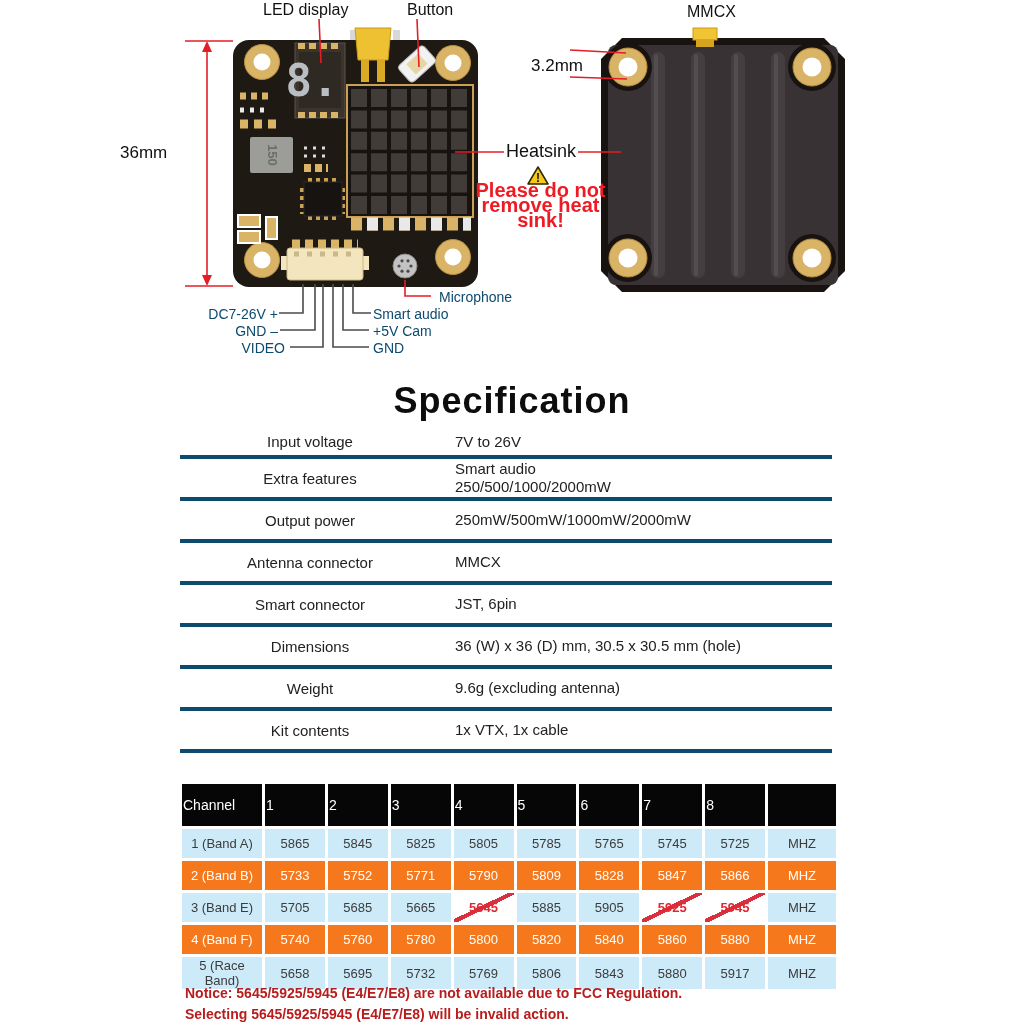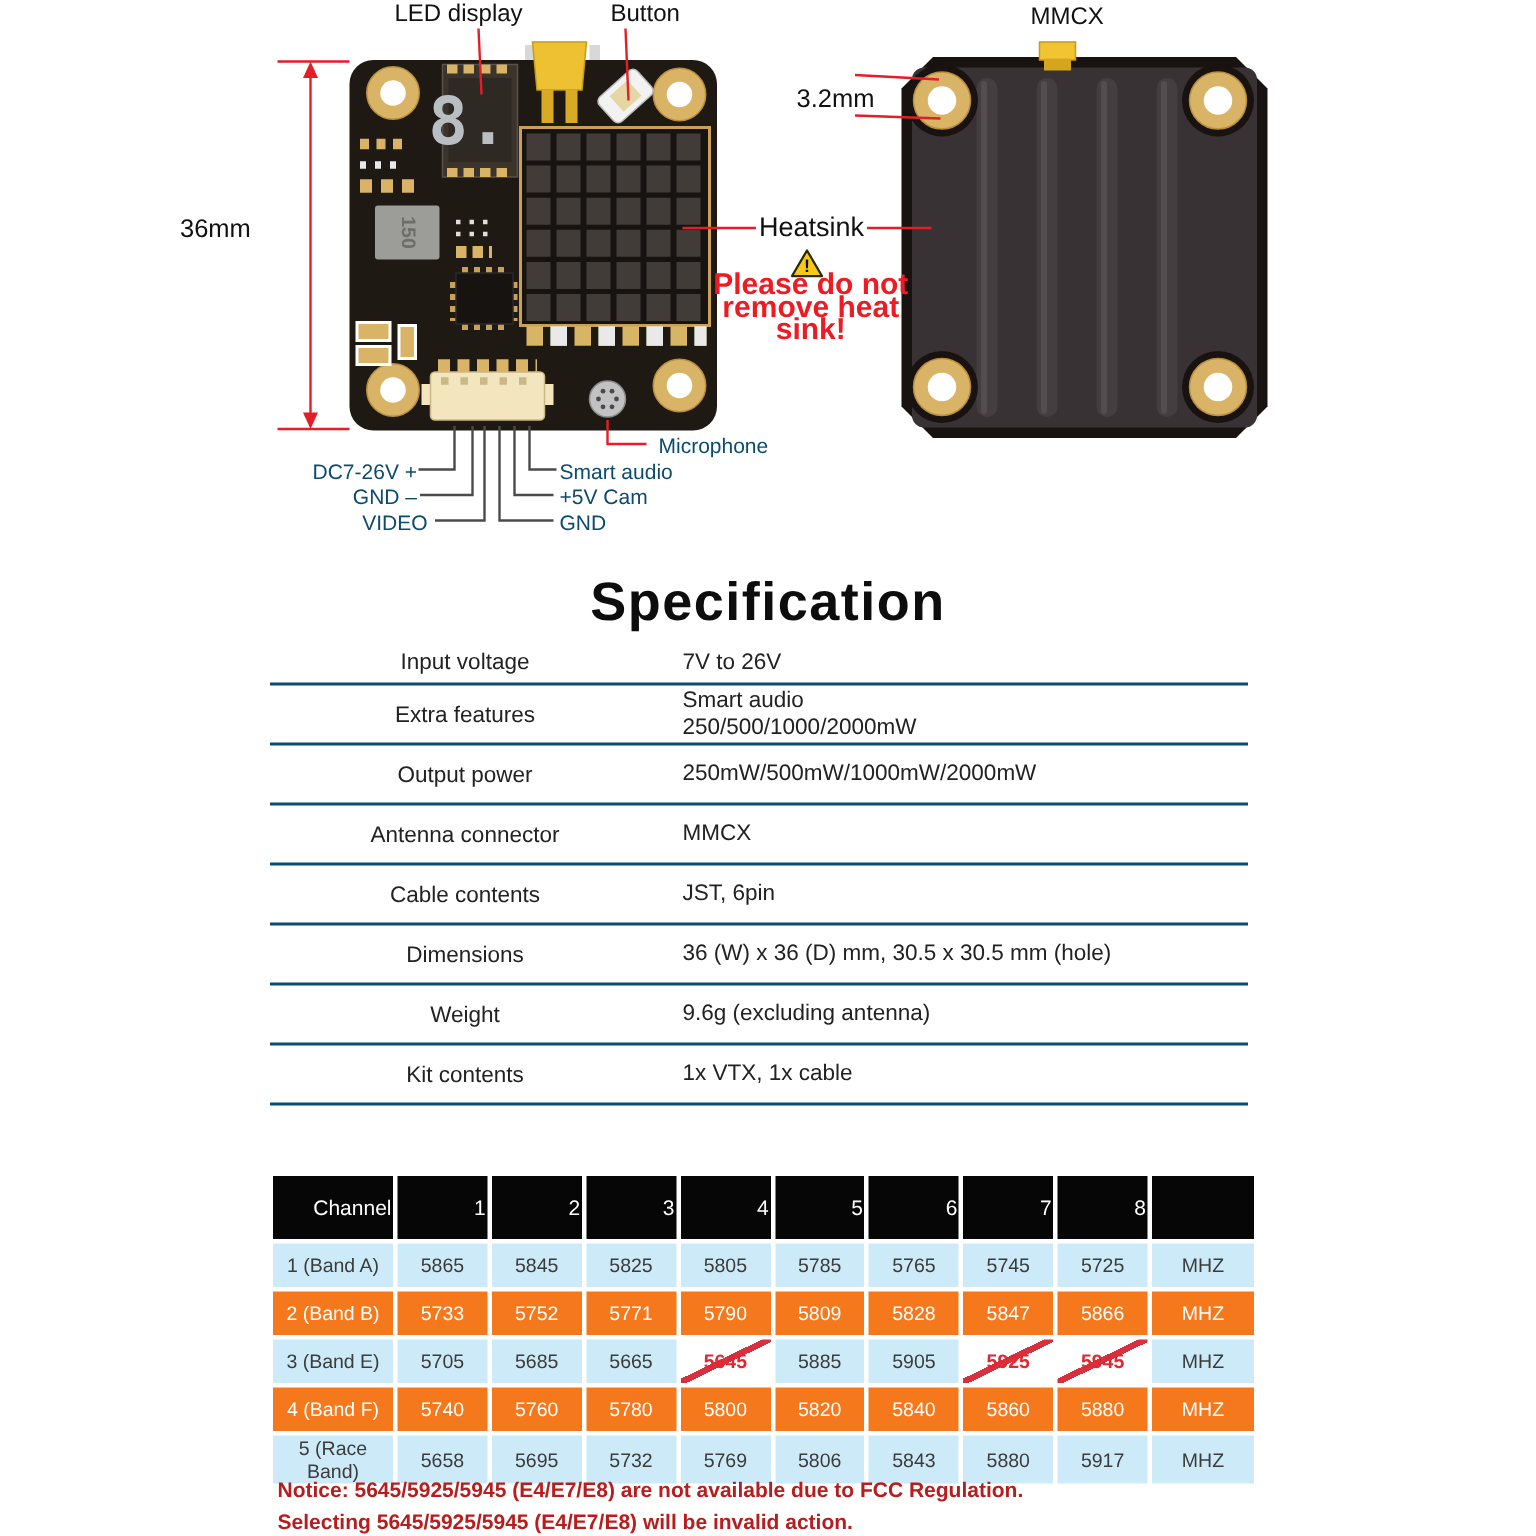--- a/index.html
+++ b/index.html
@@ -13,28 +13,28 @@
   .hs{font-size:18px;}
   .pin{position:absolute;font-size:14px;color:#0c4a6e;white-space:nowrap;}
   .pin.r{text-align:right;}
   .warn{position:absolute;left:468px;top:183px;width:145px;text-align:center;
         color:#ed1c24;font-weight:bold;font-size:20px;line-height:15px;}
   
   .title{position:absolute;top:356px;left:0;width:100%;text-align:center;
          font-size:36px;font-weight:bold;color:#0d0d0d;letter-spacing:1px;}
   
   .spec-table{position:absolute;left:180px;top:428px;width:652px;}
-  .spec-row{display:flex;align-items:center;border-bottom:2px solid #0c4a6e;min-height:38px;}
+  .spec-row{display:flex;align-items:center;border-bottom:4px solid #0c4a6e;min-height:38px;}
   .spec-row:first-child{min-height:27px;}
   .spec-label{width:260px;text-align:center;font-size:15px;color:#222;}
   .spec-value{flex:1;padding-left:15px;font-size:15px;color:#222;line-height:18px;}
   
   .ch-table{position:absolute;left:179px;top:781px;width:660px;border-collapse:separate;
             border-spacing:3px;table-layout:fixed;}
-  .ch-table th{background:#060606;color:#fff;font-weight:normal;font-size:14px;height:40px;text-align:right;}
+  .ch-table th{background:#060606;color:#fff;font-weight:normal;font-size:14px;height:40px;text-align:left;}
   .ch-table th:first-child{width:78px;}
   .ch-table th:last-child{width:66px;}
   .ch-table td{text-align:center;font-size:13px;height:27px;}
   td.blue{background:#cdeaf8;color:#3c3c3c;}
   td.orange{background:#f5791c;color:#fff;}
   td.banned{background-color:#fff;color:#e02832;font-weight:bold;
     background-image:linear-gradient(to bottom right,transparent 45%,#d9303f 45%,#d9303f 53%,transparent 53%);}
   
   .notice{position:absolute;left:185px;top:983px;font-size:14px;color:#b91c1c;line-height:21px;font-weight:bold;}
 </style>
@@ -243,21 +243,21 @@
           <div>250mW/500mW/1000mW/2000mW</div>
         </div>
       </div>
       <div class="spec-row">
         <div class="spec-label">Antenna connector</div>
         <div class="spec-value">
           <div>MMCX</div>
         </div>
       </div>
       <div class="spec-row">
-        <div class="spec-label">Cable contents</div>
+        <div class="spec-label">Smart connector</div>
         <div class="spec-value">
           <div>JST, 6pin</div>
         </div>
       </div>
       <div class="spec-row">
         <div class="spec-label">Dimensions</div>
         <div class="spec-value">
           <div>36 (W) x 36 (D) mm, 30.5 x 30.5 mm (hole)</div>
         </div>
       </div>

